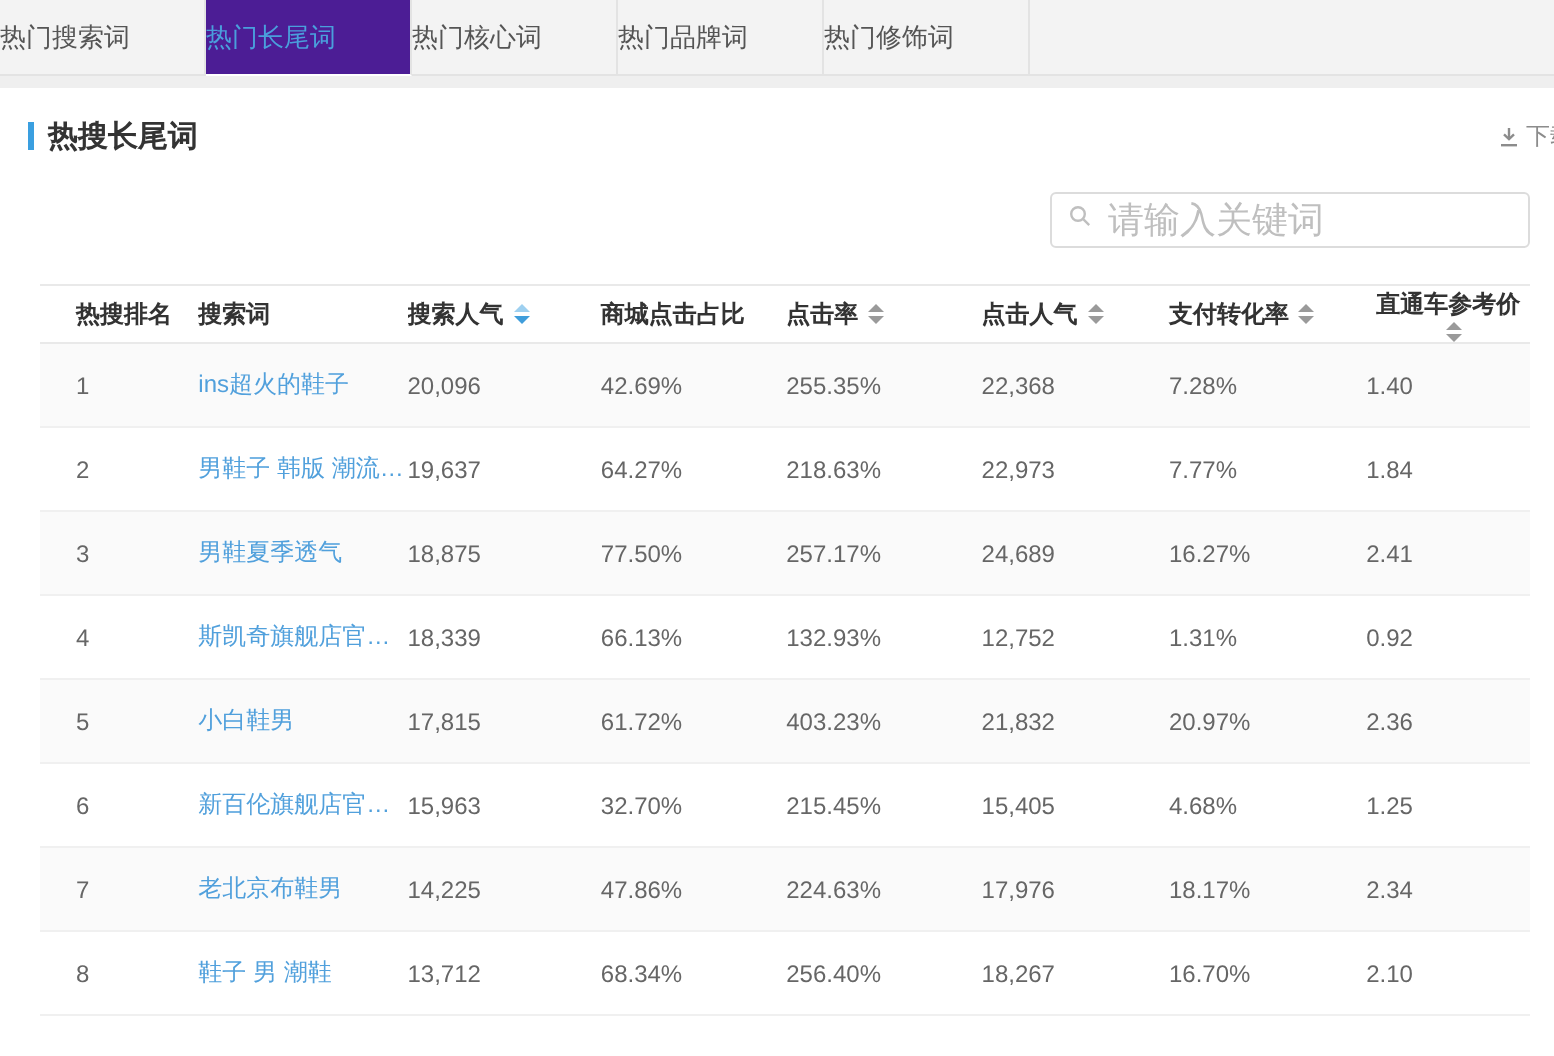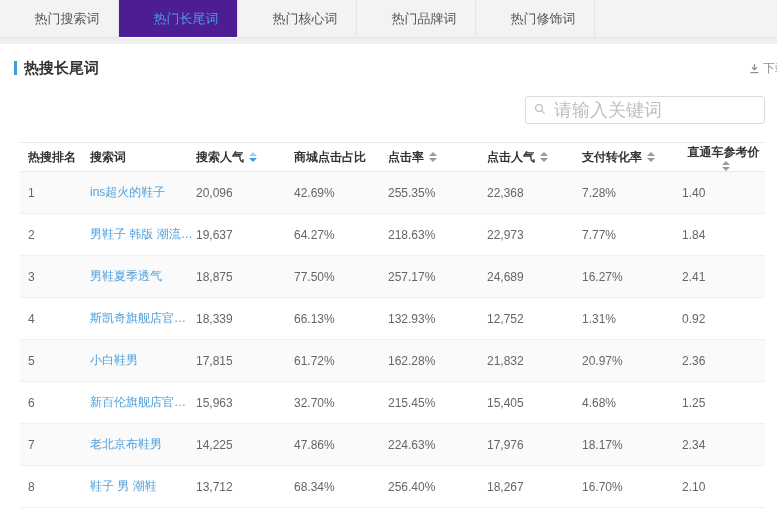--- a/index.html
+++ b/index.html
@@ -6,24 +6,24 @@
   body {
     width: 777px; height: 528px;
     background: #ffffff;
     font-family: "Liberation Sans", "DejaVu Sans", sans-serif;
     position: relative;
   }
   
   .tabbar { display: flex; background: #f3f3f3; }
   .tab {
     width: 102px; height: 37px; line-height: 37px;
-    text-align: center; font-size: 13px; color: #555;
+    font-size: 13px; color: #555;
     border-right: 1px solid #e3e3e3;
     border-bottom: 1px solid #e3e3e3;
-    cursor: pointer; white-space: nowrap; overflow: hidden; padding-left: 16px;
+    cursor: pointer; white-space: nowrap; overflow: hidden;
   }
   .tab.active { background: #4c1d95; color: #4a9fdc; border-bottom-color: #ffffff; }
   .tab-filler { flex: 1; border-bottom: 1px solid #e3e3e3; }
   .gap-band { height: 6px; background: #efefef; }
 
   
   .panel { background: #ffffff; border-radius: 32px; }
 
   .section-head {
     display: flex; align-items: center;
@@ -62,21 +62,21 @@
     border-top: 1px solid #e9e9e9; border-bottom: 1px solid #e9e9e9;
     height: 28px; color: #333; font-weight: bold;
   }
   .tr {
     display: flex; align-items: center;
     height: 41px; border-bottom: 1px solid #f0f0f0;
     color: #666;
   }
   .tr:nth-child(odd) { background: #fafafa; }
   .td, .th { box-sizing: border-box; white-space: nowrap; overflow: hidden; }
-  .c0 { width: 70px;  padding-left: 8px; }
+  .c0 { width: 70px;  padding-left: 8px; margin-left: 10px; }
   .c1 { width: 106px; }
   .c2 { width: 98px; }
   .c3 { width: 94px; gap: 16px; }
   .c4 { width: 99px; }
   .c5 { width: 95px; }
   .c6 { width: 100px; }
   .c7 { width: 83px; flex-direction: column; }
   .th { display: flex; align-items: center; }
   .kw { color: #51a0dc; cursor: pointer; text-decoration: none; display: block; overflow: hidden; text-overflow: ellipsis; }
 
@@ -240,21 +240,21 @@
     <div class="td c6">1.31%</div>
     <div class="td c7">0.92</div>
   </div>
         <div class="tr">
     <div class="td c0">5</div>
     <div class="td c1">
             <a class="kw">小白鞋男</a>
           </div>
     <div class="td c2">17,815</div>
     <div class="td c3">61.72%</div>
-    <div class="td c4">162.28%</div>
+    <div class="td c4">403.23%</div>
     <div class="td c5">21,832</div>
     <div class="td c6">20.97%</div>
     <div class="td c7">2.36</div>
   </div>
         <div class="tr">
     <div class="td c0">6</div>
     <div class="td c1">
             <a class="kw">新百伦旗舰店官方正品</a>
           </div>
     <div class="td c2">15,963</div>

